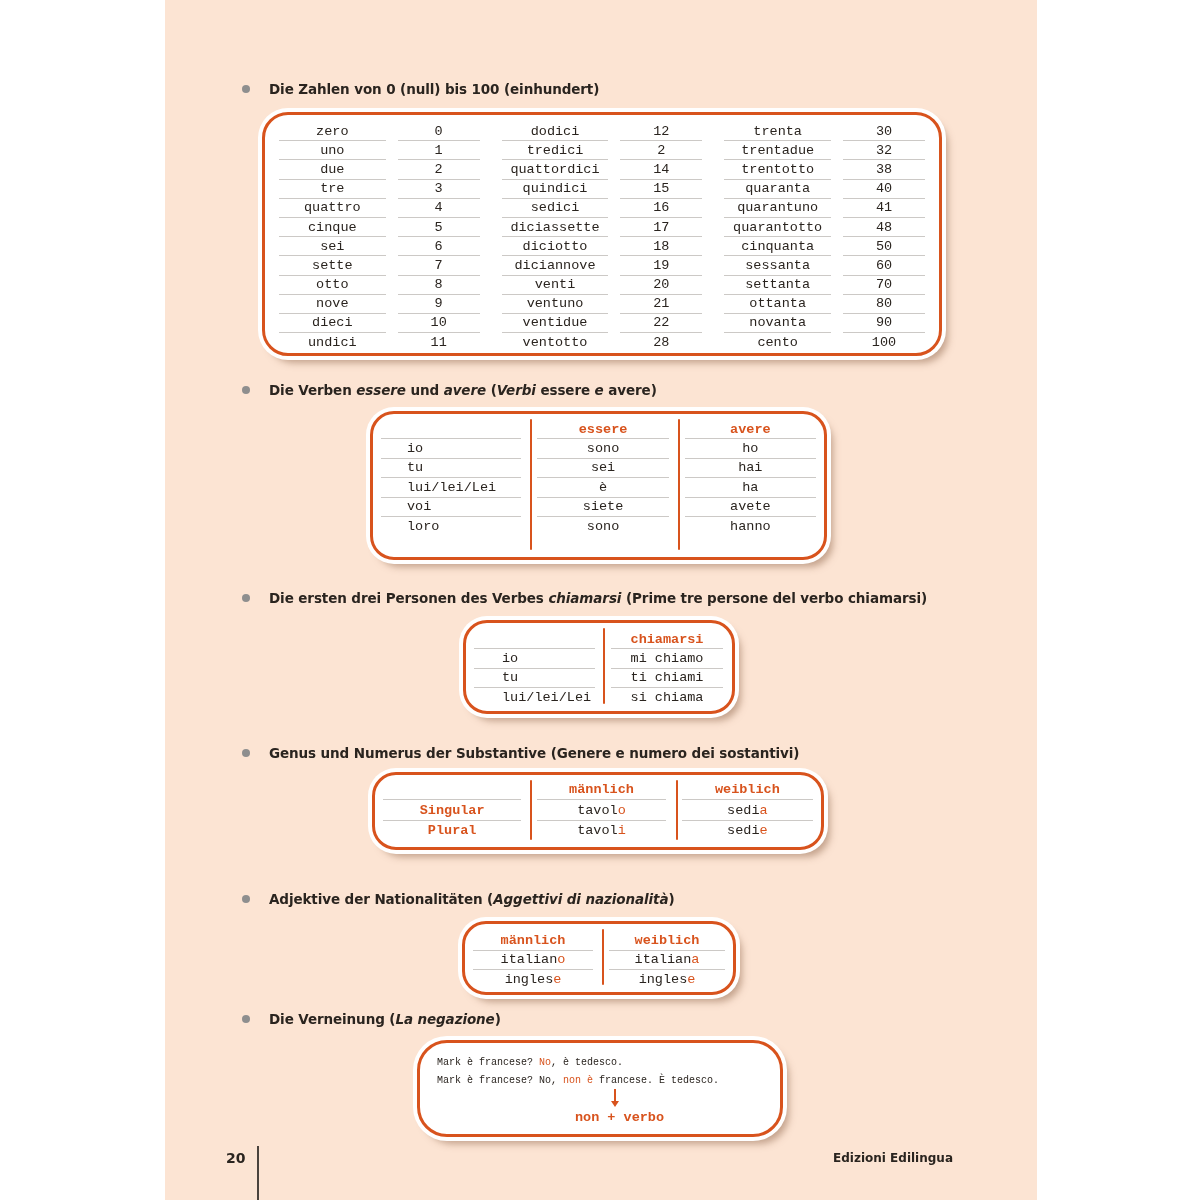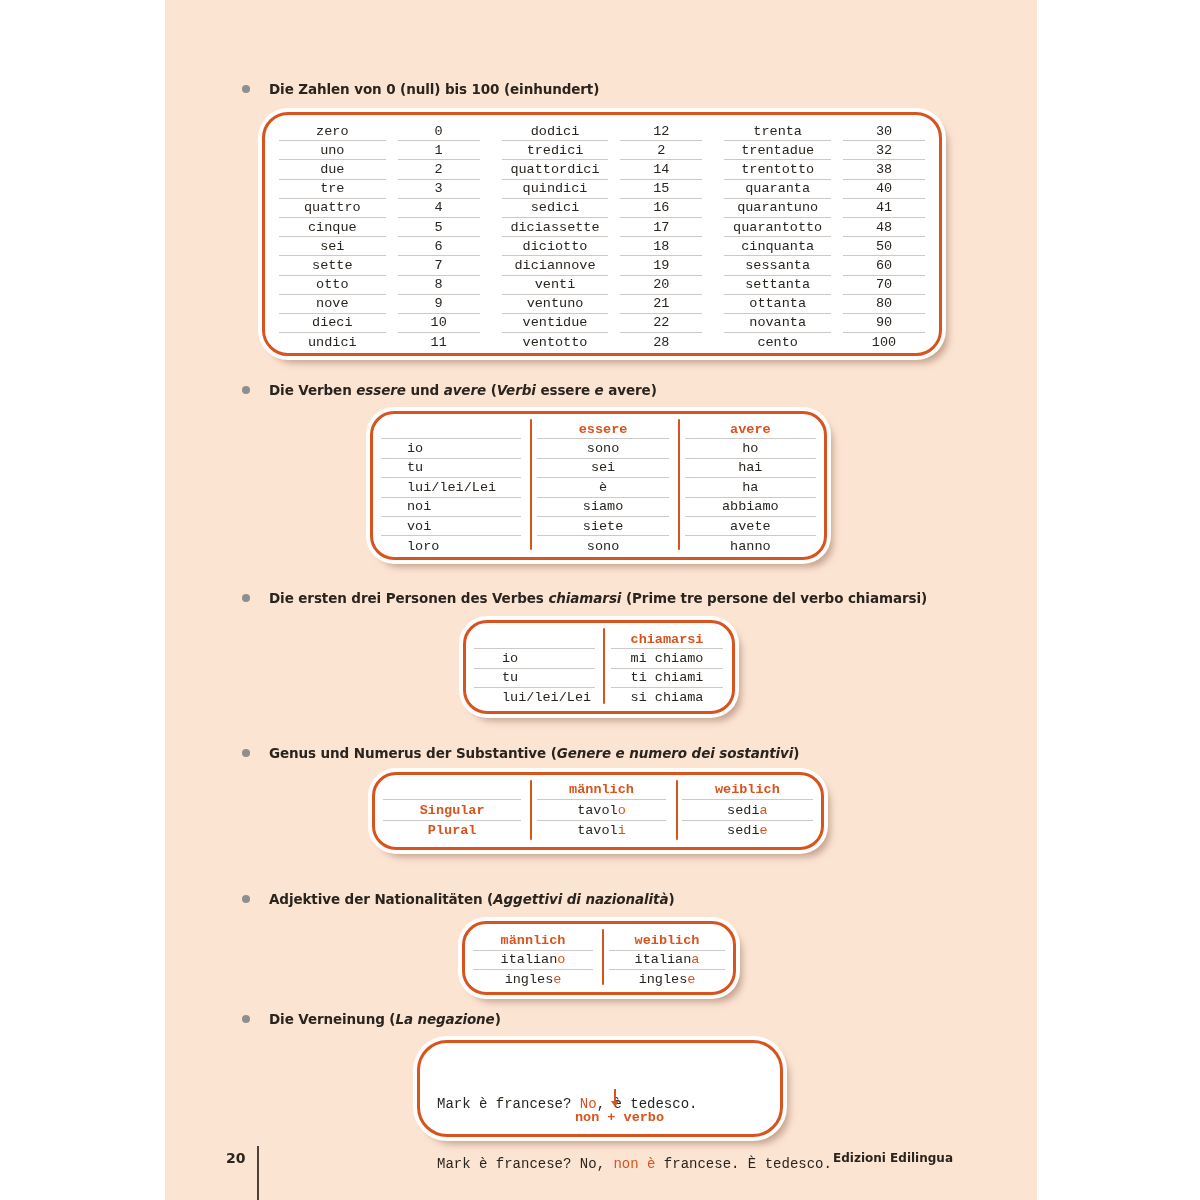--- a/index.html
+++ b/index.html
@@ -63,21 +63,21 @@
   #t-genus .tcell.c1{width:129px;}
   #t-genus .tcell.c2{width:132px;}
 
   #t-nation{left:462px;top:921px;width:274px;height:74px;padding-top:7px;}
   #t-nation .trow{height:19.5px;}
   #t-nation .tcell.c0{width:121px;}
   #t-nation .tcell.c1{width:117px;}
 
   
   #neg{left:417px;top:1040px;width:366px;height:97px;border-radius:30px;padding:11px 0 0 17px;}
-  .neg-line{font-size:14px;color:var(--dark);line-height:17.6px;white-space:nowrap;margin-top:42px;}
+  .neg-line{font-size:10px;color:var(--dark);line-height:17.6px;white-space:nowrap;}
   .neg-arrow{position:absolute;left:191px;top:46px;display:flex;flex-direction:column;align-items:center;}
   .arrow-line{width:2px;height:12px;background:var(--accent);}
   .arrow-head{width:0;height:0;border-left:4.5px solid transparent;border-right:4.5px solid transparent;
     border-top:6.5px solid var(--accent);}
   .neg-label{position:absolute;left:0;right:0;top:67px;text-align:center;padding-left:24px;
     font-weight:700;font-size:13.5px;margin-left:15px;}
 
   
   .page-number{position:absolute;left:226px;top:1150px;font-weight:700;font-size:14px;color:var(--dark);}
   .footer-rule{position:absolute;left:257px;top:1146px;width:1.5px;height:54px;background:#4a423c;}
@@ -267,25 +267,20 @@
       <div class="tcell c0">tu</div>
       <div class="tcell c1">sei</div>
       <div class="tcell c2">hai</div>
     </div>
     <div class="trow">
       <div class="tcell c0">lui/lei/Lei</div>
       <div class="tcell c1">è</div>
       <div class="tcell c2">ha</div>
     </div>
     <div class="trow">
-      <div class="tcell c0">noi</div>
-      <div class="tcell c1">siamo</div>
-      <div class="tcell c2">abbiamo</div>
-    </div>
-    <div class="trow">
       <div class="tcell c0">voi</div>
       <div class="tcell c1">siete</div>
       <div class="tcell c2">avete</div>
     </div>
     <div class="trow last">
       <div class="tcell c0">loro</div>
       <div class="tcell c1">sono</div>
       <div class="tcell c2">hanno</div>
     </div>
   </div>
@@ -309,21 +304,21 @@
       <div class="tcell c1">ti chiami</div>
     </div>
     <div class="trow last">
       <div class="tcell c0">lui/lei/Lei</div>
       <div class="tcell c1">si chiama</div>
     </div>
   </div>
 
 <div class="heading" style="top:744px">
   <span class="bullet"></span>
-  <span><span>Genus und Numerus der Substantive (</span><span style="font-style: italic;">Genere e numero dei sostantivi</span><span>)</span></span>
+  <span><span>Genus und Numerus der Substantive (</span><span style="">Genere e numero dei sostantivi</span><span>)</span></span>
 </div>
 <div class="gbox conj" id="t-genus">
   <span class="vdiv" style="left:155px"></span>
   <span class="vdiv" style="left:301px"></span>
 <div class="trow headrow">
       <div class="tcell c0"></div>
       <div class="tcell c1 hdr">männlich</div>
       <div class="tcell c2 hdr">weiblich</div>
     </div>
     <div class="trow">

